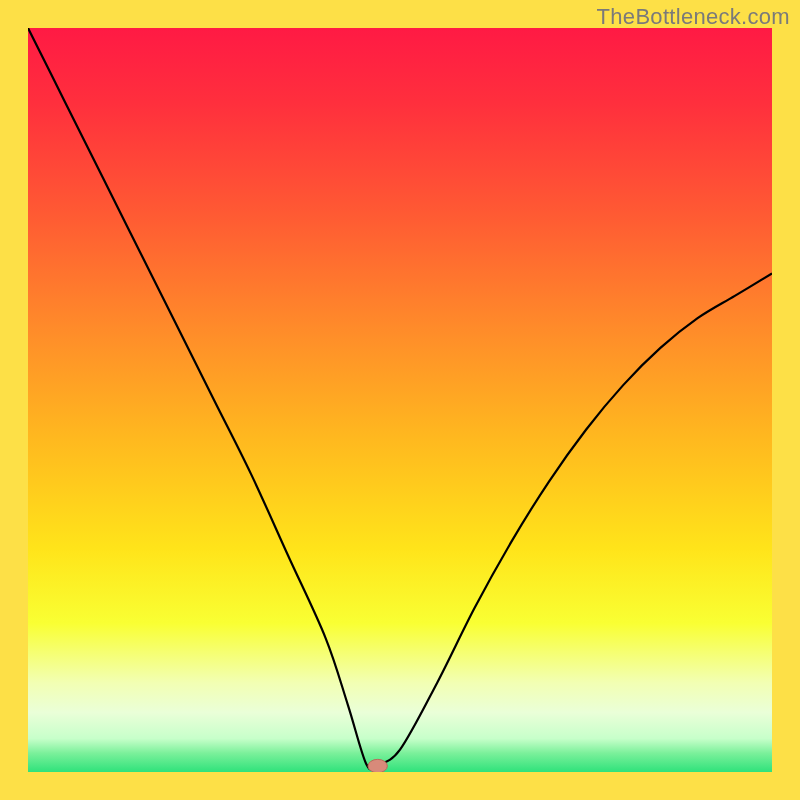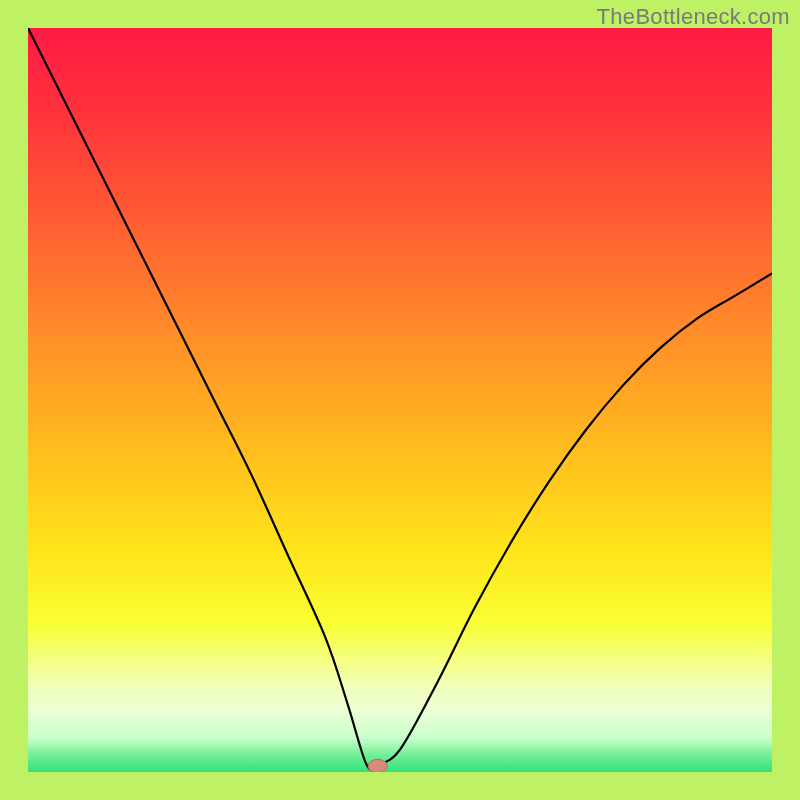--- a/index.html
+++ b/index.html
@@ -9,21 +9,21 @@
     height: 800px;
     background: #000;
     overflow: hidden;
     font-family: Arial, Helvetica, sans-serif;
   }
   .frame {
     position: absolute;
     left: 0; top: 0;
     width: 800px;
     height: 800px;
-    background: #bef264;
+    background: #fde047;
   }
   .watermark {
     position: absolute;
     top: 4px;
     right: 10px;
     color: #7a7a7a;
     font-size: 22px;
     font-weight: 500;
     letter-spacing: 0.3px;
   }

